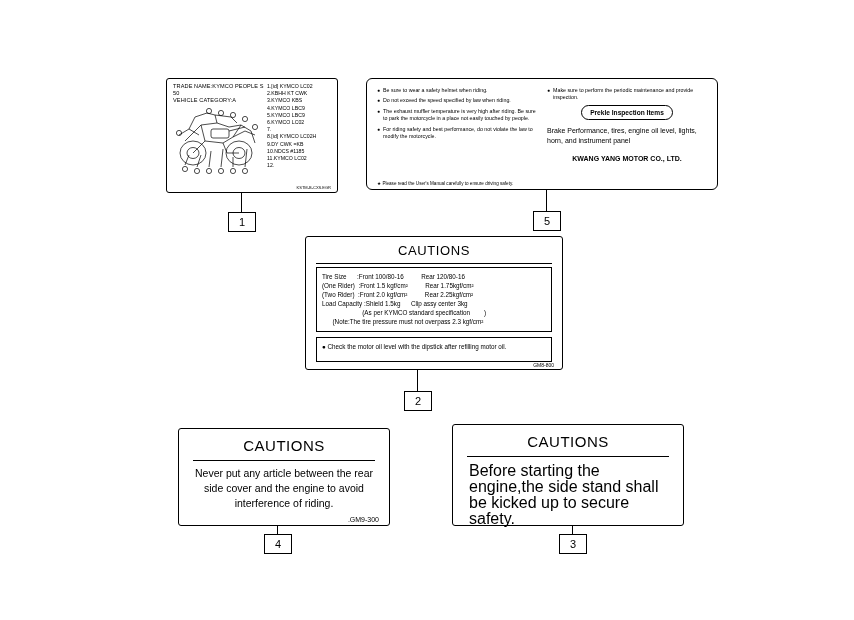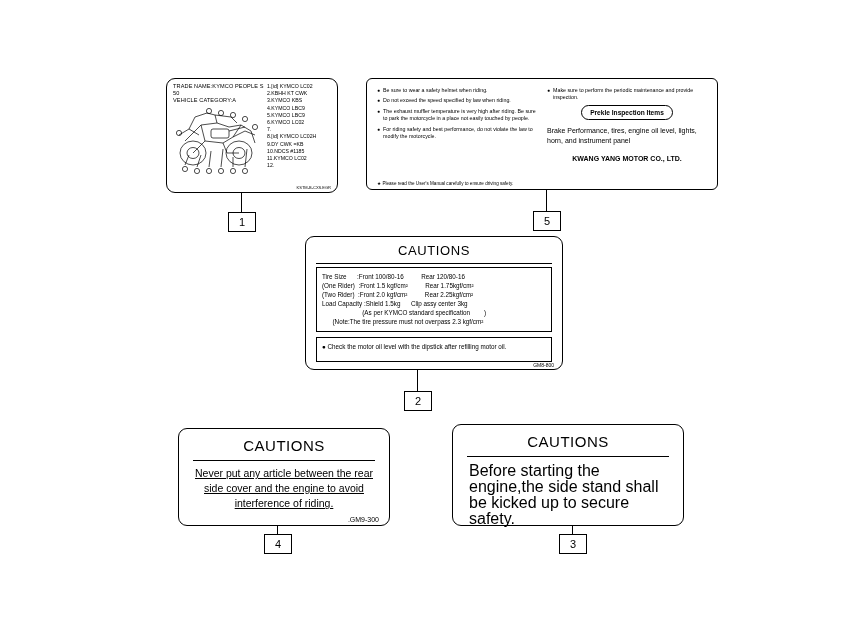--- a/index.html
+++ b/index.html
@@ -1,20 +1,20 @@
 <!DOCTYPE html>
 <html><head>
 <meta charset="utf-8">
 <style>
   html,body{margin:0;padding:0;background:#ffffff;}
   body{width:854px;height:620px;position:relative;font-family:"Liberation Sans",sans-serif;color:#000;overflow:hidden;}
   .stage{position:absolute;left:0;top:0;width:854px;height:620px;}
 
   
-  .plate{position:absolute;border:1px solid #000;border-radius:9px;background:#fff;box-sizing:border-box;}
+  .plate{position:absolute;border:1px solid #000;border-radius:3px;background:#fff;box-sizing:border-box;}
 
   
   .callout{position:absolute;width:26px;height:18px;border:1px solid #000;background:#fff;
            display:flex;align-items:center;justify-content:center;font-size:11px;font-family:"Liberation Sans",sans-serif;}
   .leader{position:absolute;width:1px;background:#000;}
 
   
   #plate1{left:166px;top:78px;width:172px;height:115px;}
   #plate1 .inner{left:3px;top:3px;right:3px;bottom:3px;}
   .p1-left{position:absolute;left:6px;top:4px;width:92px;height:100px;}
@@ -46,21 +46,21 @@
           font-size:6.3px;line-height:9px;font-family:"Liberation Sans",sans-serif;white-space:pre;}
   .p2-box2{position:absolute;left:10px;top:100px;right:10px;height:25px;border:1px solid #000;padding:4px 5px;box-sizing:border-box;
           font-size:6.3px;line-height:9px;}
   .p2-code{position:absolute;right:8px;bottom:1px;font-size:5px;}
 
   
   #plate4{left:178px;top:428px;width:212px;height:98px;}
   #plate4 .inner{left:4px;top:4px;right:4px;bottom:4px;}
   .c-title{position:absolute;left:0;right:0;top:8px;text-align:center;font-size:15px;letter-spacing:.5px;}
   .c-rule{position:absolute;left:14px;right:14px;top:31px;height:1px;background:#000;}
-  .c-body{position:absolute;left:14px;right:14px;top:37px;font-size:10.5px;line-height:15px;text-align:center;text-decoration:underline;}
+  .c-body{position:absolute;left:14px;right:14px;top:37px;font-size:10.5px;line-height:15px;text-align:center;}
   .p4-code{position:absolute;right:10px;bottom:2px;font-size:7px;}
 
   
   #plate3{left:452px;top:424px;width:232px;height:102px;}
   #plate3 .inner{left:4px;top:4px;right:4px;bottom:4px;}
   .p3-body{position:absolute;left:16px;right:14px;top:38px;font-size:16px;line-height:16px;text-align:left;}
 
   svg{display:block;}
 </style>
 </head>

